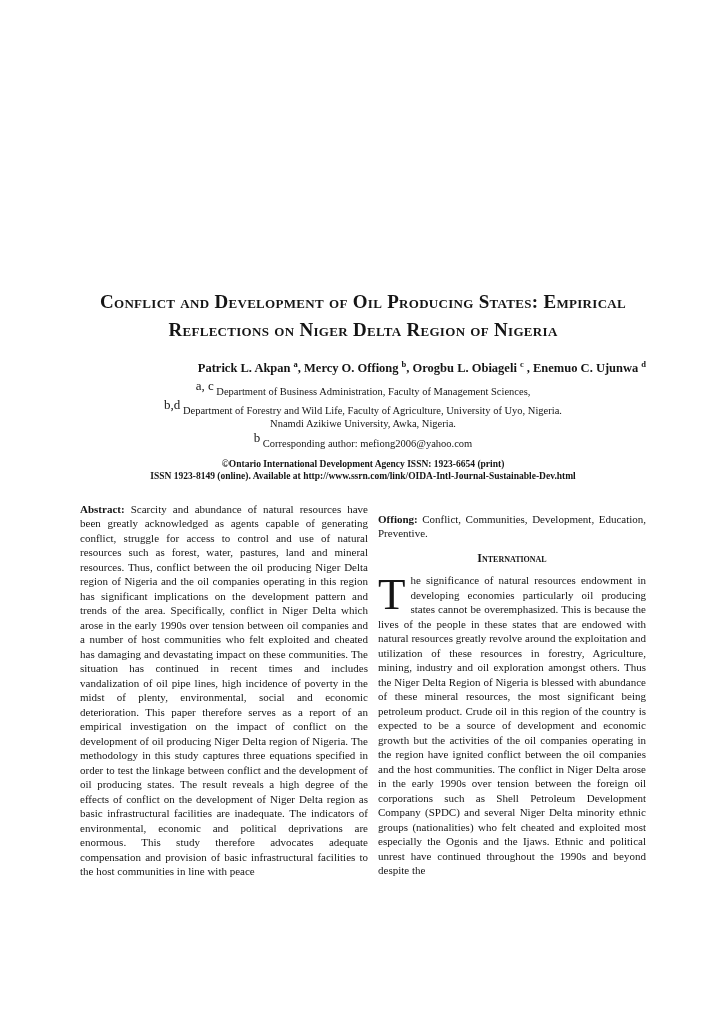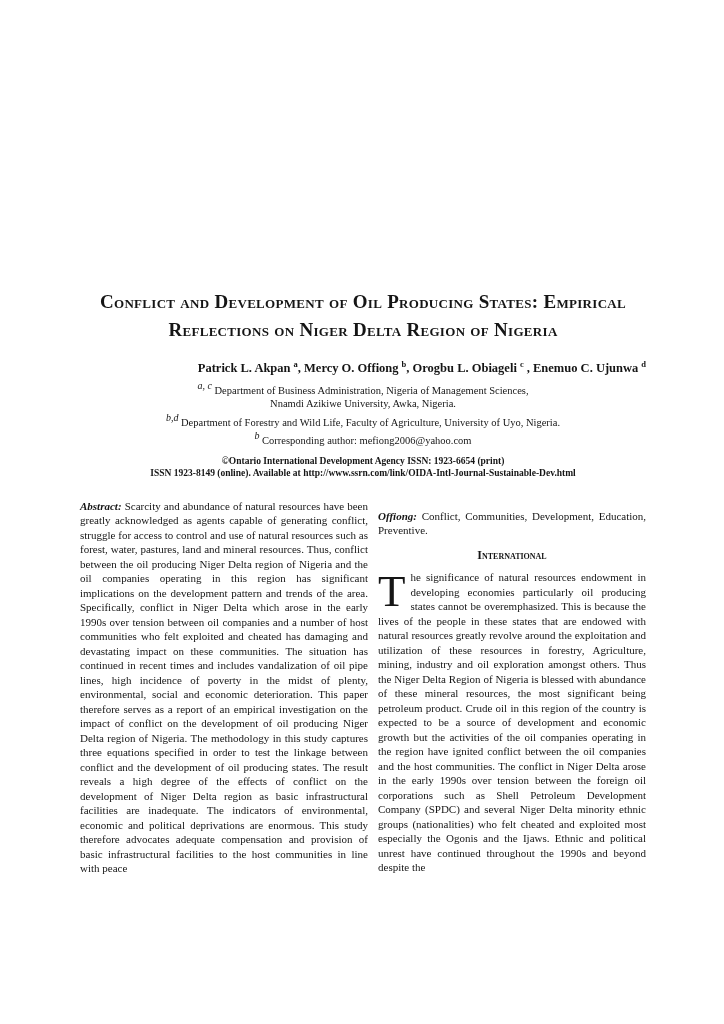--- a/index.html
+++ b/index.html
@@ -43,22 +43,21 @@
     font-size: 8.5px;
     margin-left: 3px;
   }
   .affiliations {
     margin-top: 3px;
     text-align: center;
     font-size: 10.5px;
     line-height: 13.5px;
   }
   .affiliations sup {
-    font-size: 10px;
-    font-style: italic;
+    font-size: 13px;
   }
   .imprint {
     margin-top: 8px;
     text-align: center;
     font-weight: bold;
     font-size: 9.5px;
     line-height: 12.5px;
   }
   .columns {
     display: flex;
@@ -66,21 +65,20 @@
     margin-top: 19px;
     text-align: justify;
     font-size: 11px;
     line-height: 14.5px;
   }
   .col-left  { width: 288px; }
   .col-right { width: 268px; }
   .columns p { margin: 0; }
   .label-bi {
     font-weight: bold;
-    font-style: italic;
   }
   .keywords-para {
     margin-top: 10px !important;
   }
   .section-heading {
     text-align: center;
     font-variant: small-caps;
     font-weight: bold;
     font-size: 12px;
     margin: 10px 0 8px 0;
@@ -97,23 +95,23 @@
 
 <div class="page">
   <div class="content">
 
     <h1 class="paper-title">Conflict and Development of Oil Producing States: Empirical Reflections on Niger Delta Region of Nigeria</h1>
 
     <div class="authors-line"><span>Patrick L. Akpan</span><sup>a</sup><span>, </span><span>Mercy O. Offiong</span><sup>b</sup><span>, </span><span>Orogbu L. Obiageli</span><sup>c</sup><span> , </span><span>Enemuo C. Ujunwa</span><sup>d</sup>
     </div>
 
     <div class="affiliations">
-      <div><sup>a, c</sup><span> Department of Business Administration, Nigeria of Management Sciences,</span></div>
+      <div><sup>a, c</sup><span> Department of Business Administration, Faculty of Management Sciences,</span></div>
+      <div><sup>b,d</sup><span> Department of Forestry and Wild Life, Faculty of Agriculture, University of Uyo, Nigeria.</span></div>
       <div><span>Nnamdi Azikiwe University, Awka, Nigeria.</span></div>
-      <div><sup>b,d</sup><span> Department of Forestry and Wild Life, Faculty of Agriculture, University of Uyo, Nigeria.</span></div>
       <div><sup>b</sup><span> Corresponding author: mefiong2006@yahoo.com</span></div>
     </div>
 
     <div class="imprint">
       <div>©Ontario International Development Agency ISSN: 1923-6654 (print)</div>
       <div>ISSN 1923-8149 (online). Available at http://www.ssrn.com/link/OIDA-Intl-Journal-Sustainable-Dev.html</div>
     </div>
 
     <div class="columns">
 

